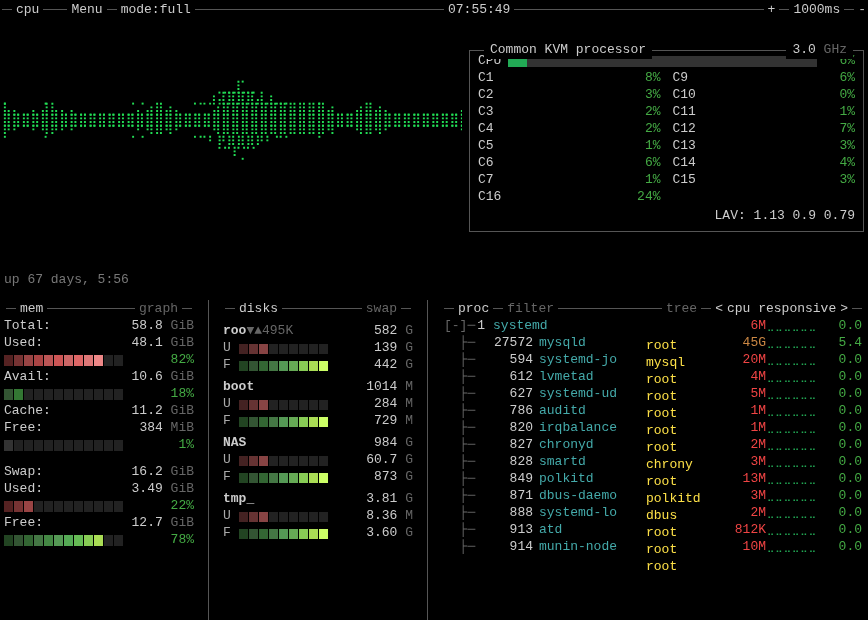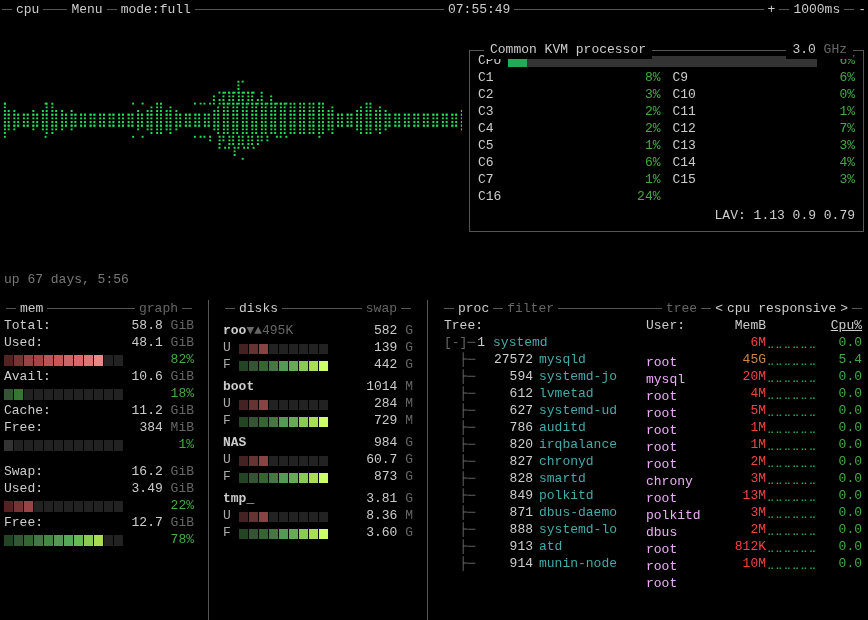--- a/index.html
+++ b/index.html
@@ -205,21 +205,21 @@
   .proc-hdr .c { width: 44px; text-align: right; color: #ccc; text-decoration: underline;}
   .proc-row {
     display: flex;
     align-items: center;
     height: 17px;
     padding: 0 2px;
   }
   .tree-prefix { color: #666; white-space: pre; }
   .pid { color: #ccc; width: 50px; text-align: right; }
   .pname { color: #4aa; padding-left: 6px; flex: 0 0 100px; overflow: hidden; }
-  .puser { color: #f0abfc; width: 68px; margin-top: 40px; }
+  .puser { color: #fde047; width: 68px; margin-top: 40px; }
   .pmem { width: 52px; text-align: right; }
   .pdots { color: #2a5; width: 52px; letter-spacing: 1px; text-align:center; font-size:10px; overflow:hidden;}
   .pcpu { width: 44px; text-align: right; color: #4a4; }
   .vsep {
     width: 0;
     border-left: 1px solid #555;
   }
 </style>
 </head>
 <body>
@@ -636,28 +636,20 @@
       <div class="hline short"></div>
       <span class="box-label dim">filter</span>
       <div class="hline"></div>
       <span class="box-label dim">tree</span>
       <div class="hline short"></div>
       <span class="box-label">&lt;</span>
       <span class="box-label">cpu responsive</span>
       <span class="box-label">&gt;</span>
       <div class="hline short"></div>
     </div>
-    <div class="proc-hdr">
-      <span>Tree:</span>
-      <span style="flex:1"></span>
-      <span class="u">User:</span>
-      <span class="m">MemB</span>
-      <span style="width:52px"></span>
-      <span class="c">Cpu%</span>
-    </div>
     <div class="proc-row">
       <span class="tree-prefix">[-]─</span>
       <span class="white" style="padding:0 2px">1</span>
       <span class="pname">systemd</span>
       <span style="flex:1"></span>
       <span class="puser">root</span>
       <span class="pmem teal">6M</span>
       <span class="pdots">⣀⣀⣀⣀⣀⣀</span>
       <span class="pcpu">0.0</span>
     </div>

